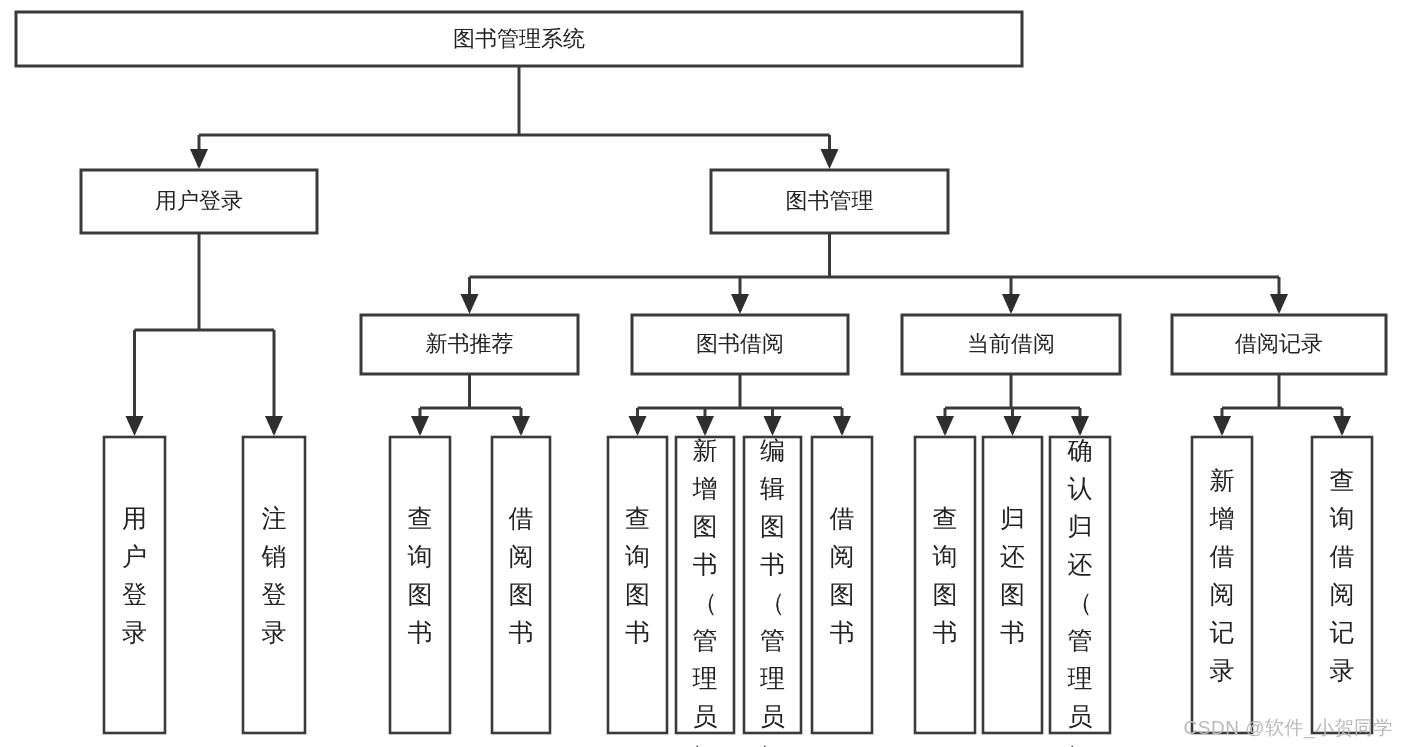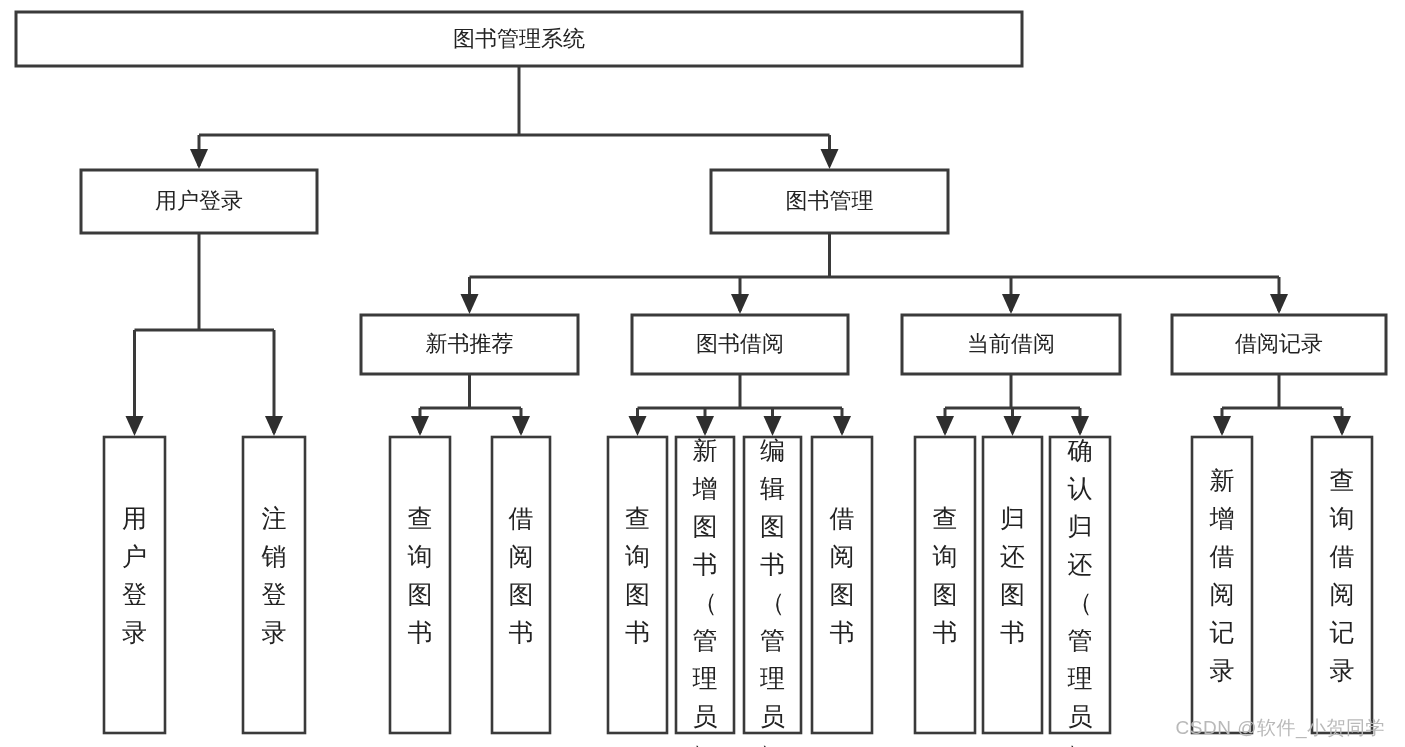--- a/index.html
+++ b/index.html
@@ -53,21 +53,21 @@
     text-anchor: middle;
     dominant-baseline: middle;
   }
   .leaf-label {
     fill: #222222;
     font-family: "Liberation Sans", "DejaVu Sans", sans-serif;
     font-size: 25px;
   }
   .watermark {
     position: absolute;
-    right: 20px;
+    right: 12px;
     bottom: 6px;
     font-family: "Liberation Sans", "DejaVu Sans", sans-serif;
     font-size: 19px;
     color: #b9b9b9;
     letter-spacing: 0.5px;
     white-space: nowrap;
     pointer-events: none;
   }
 </style>
 </head>

